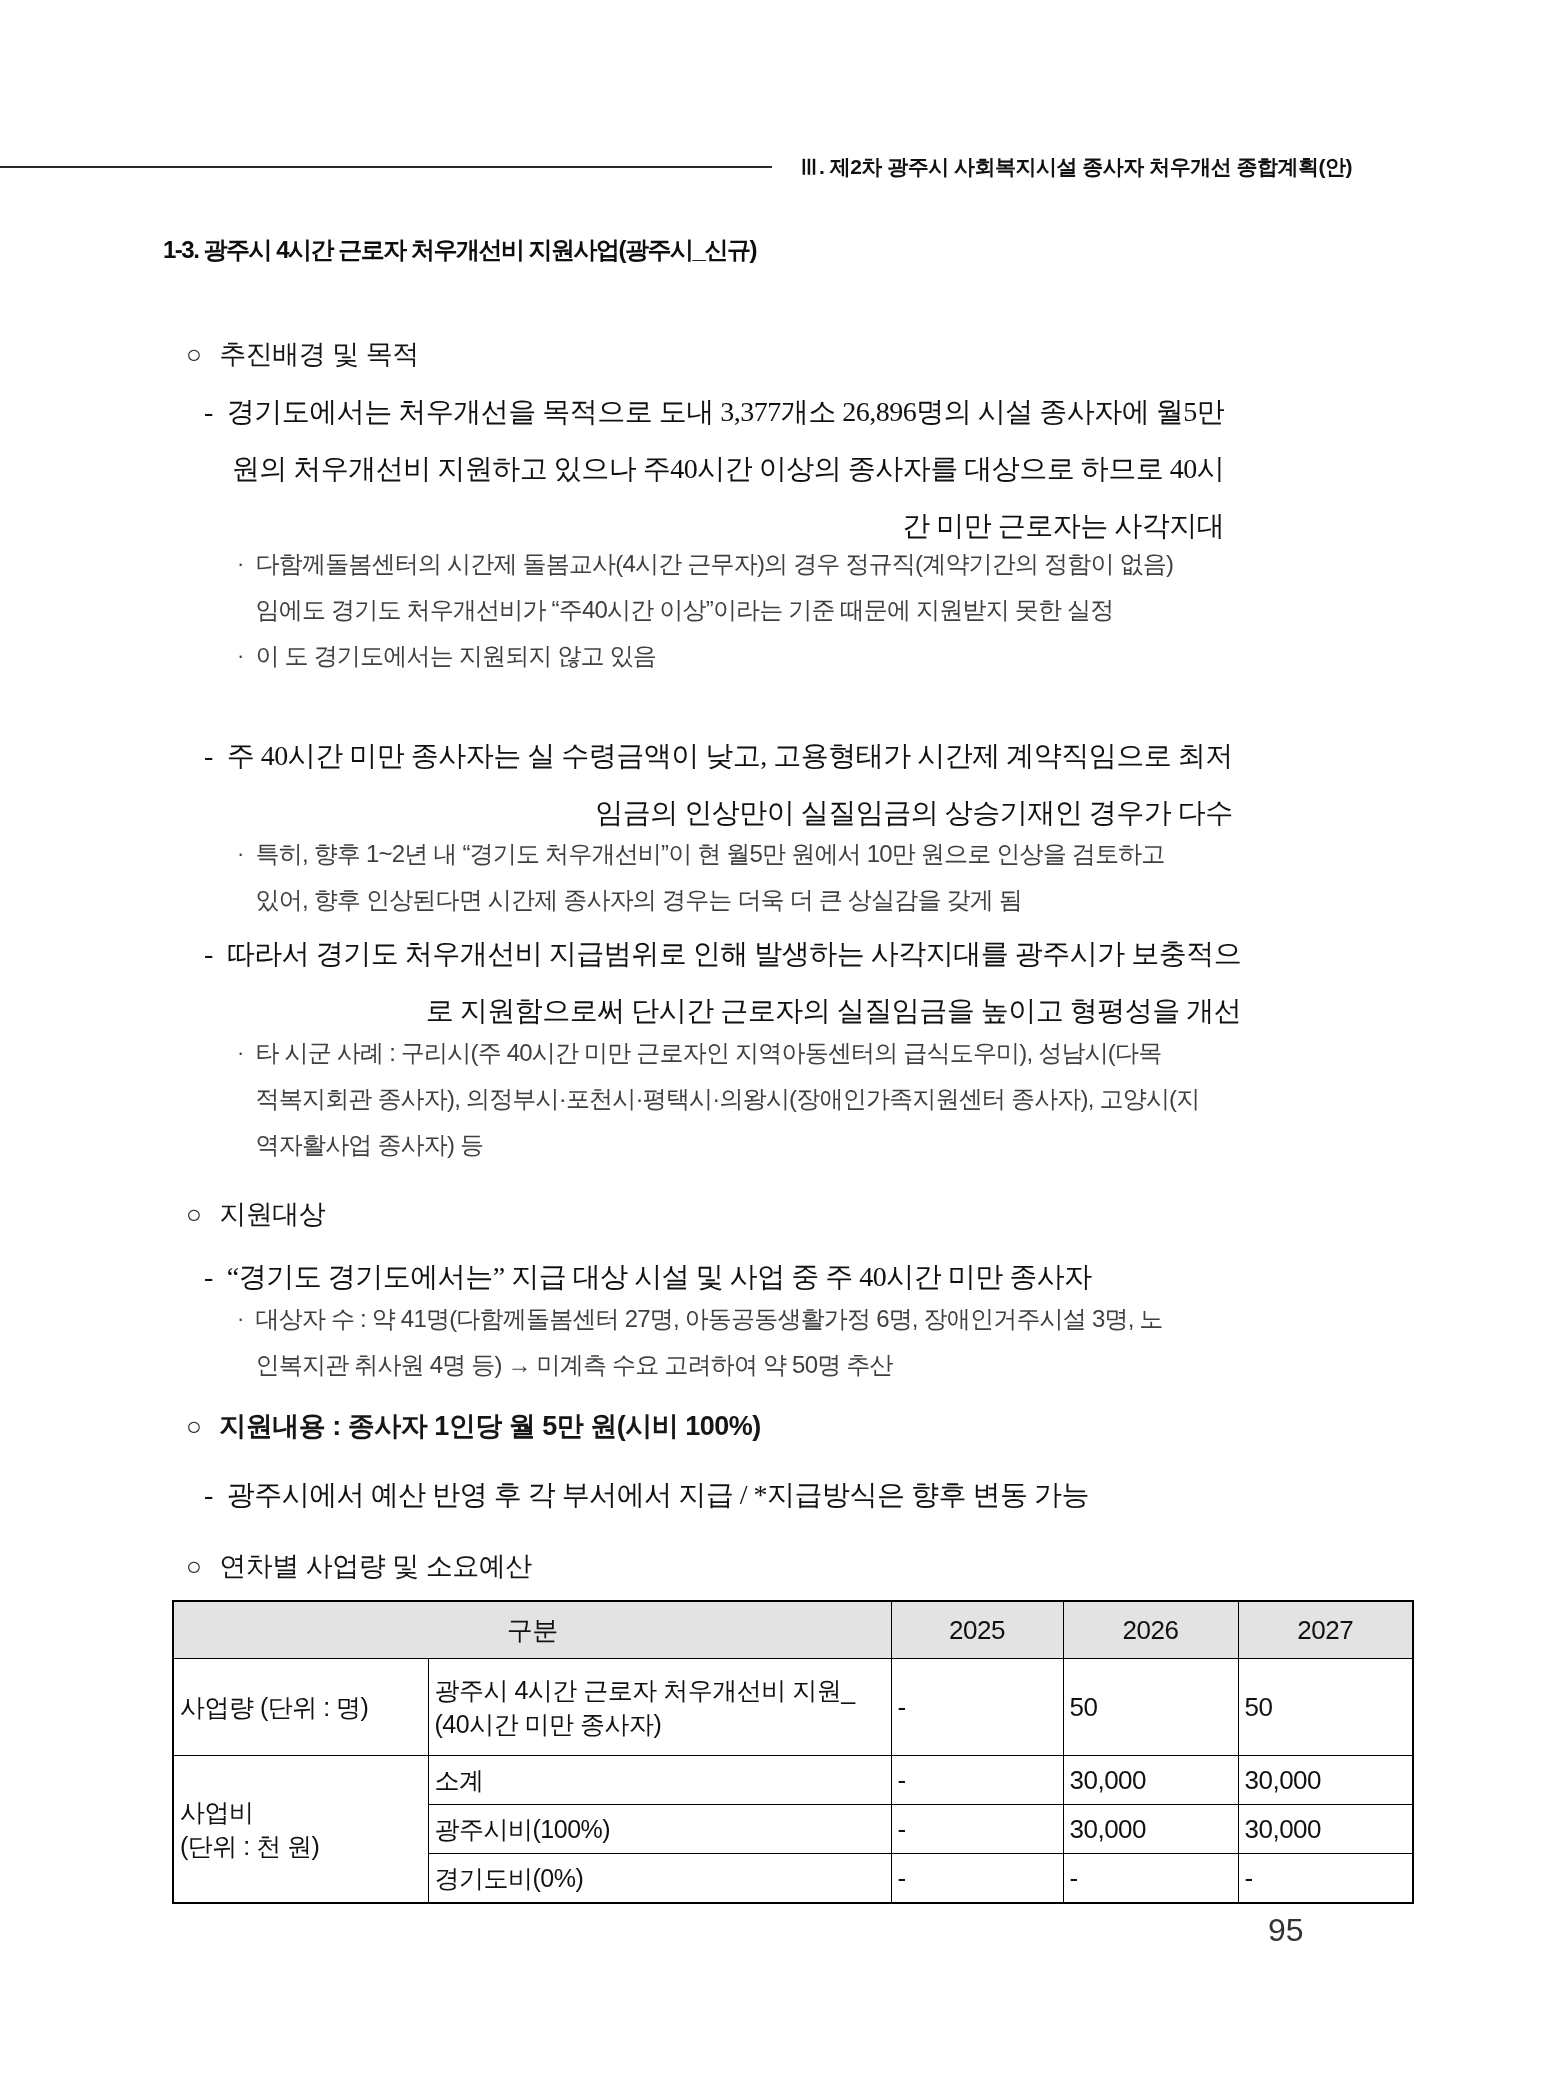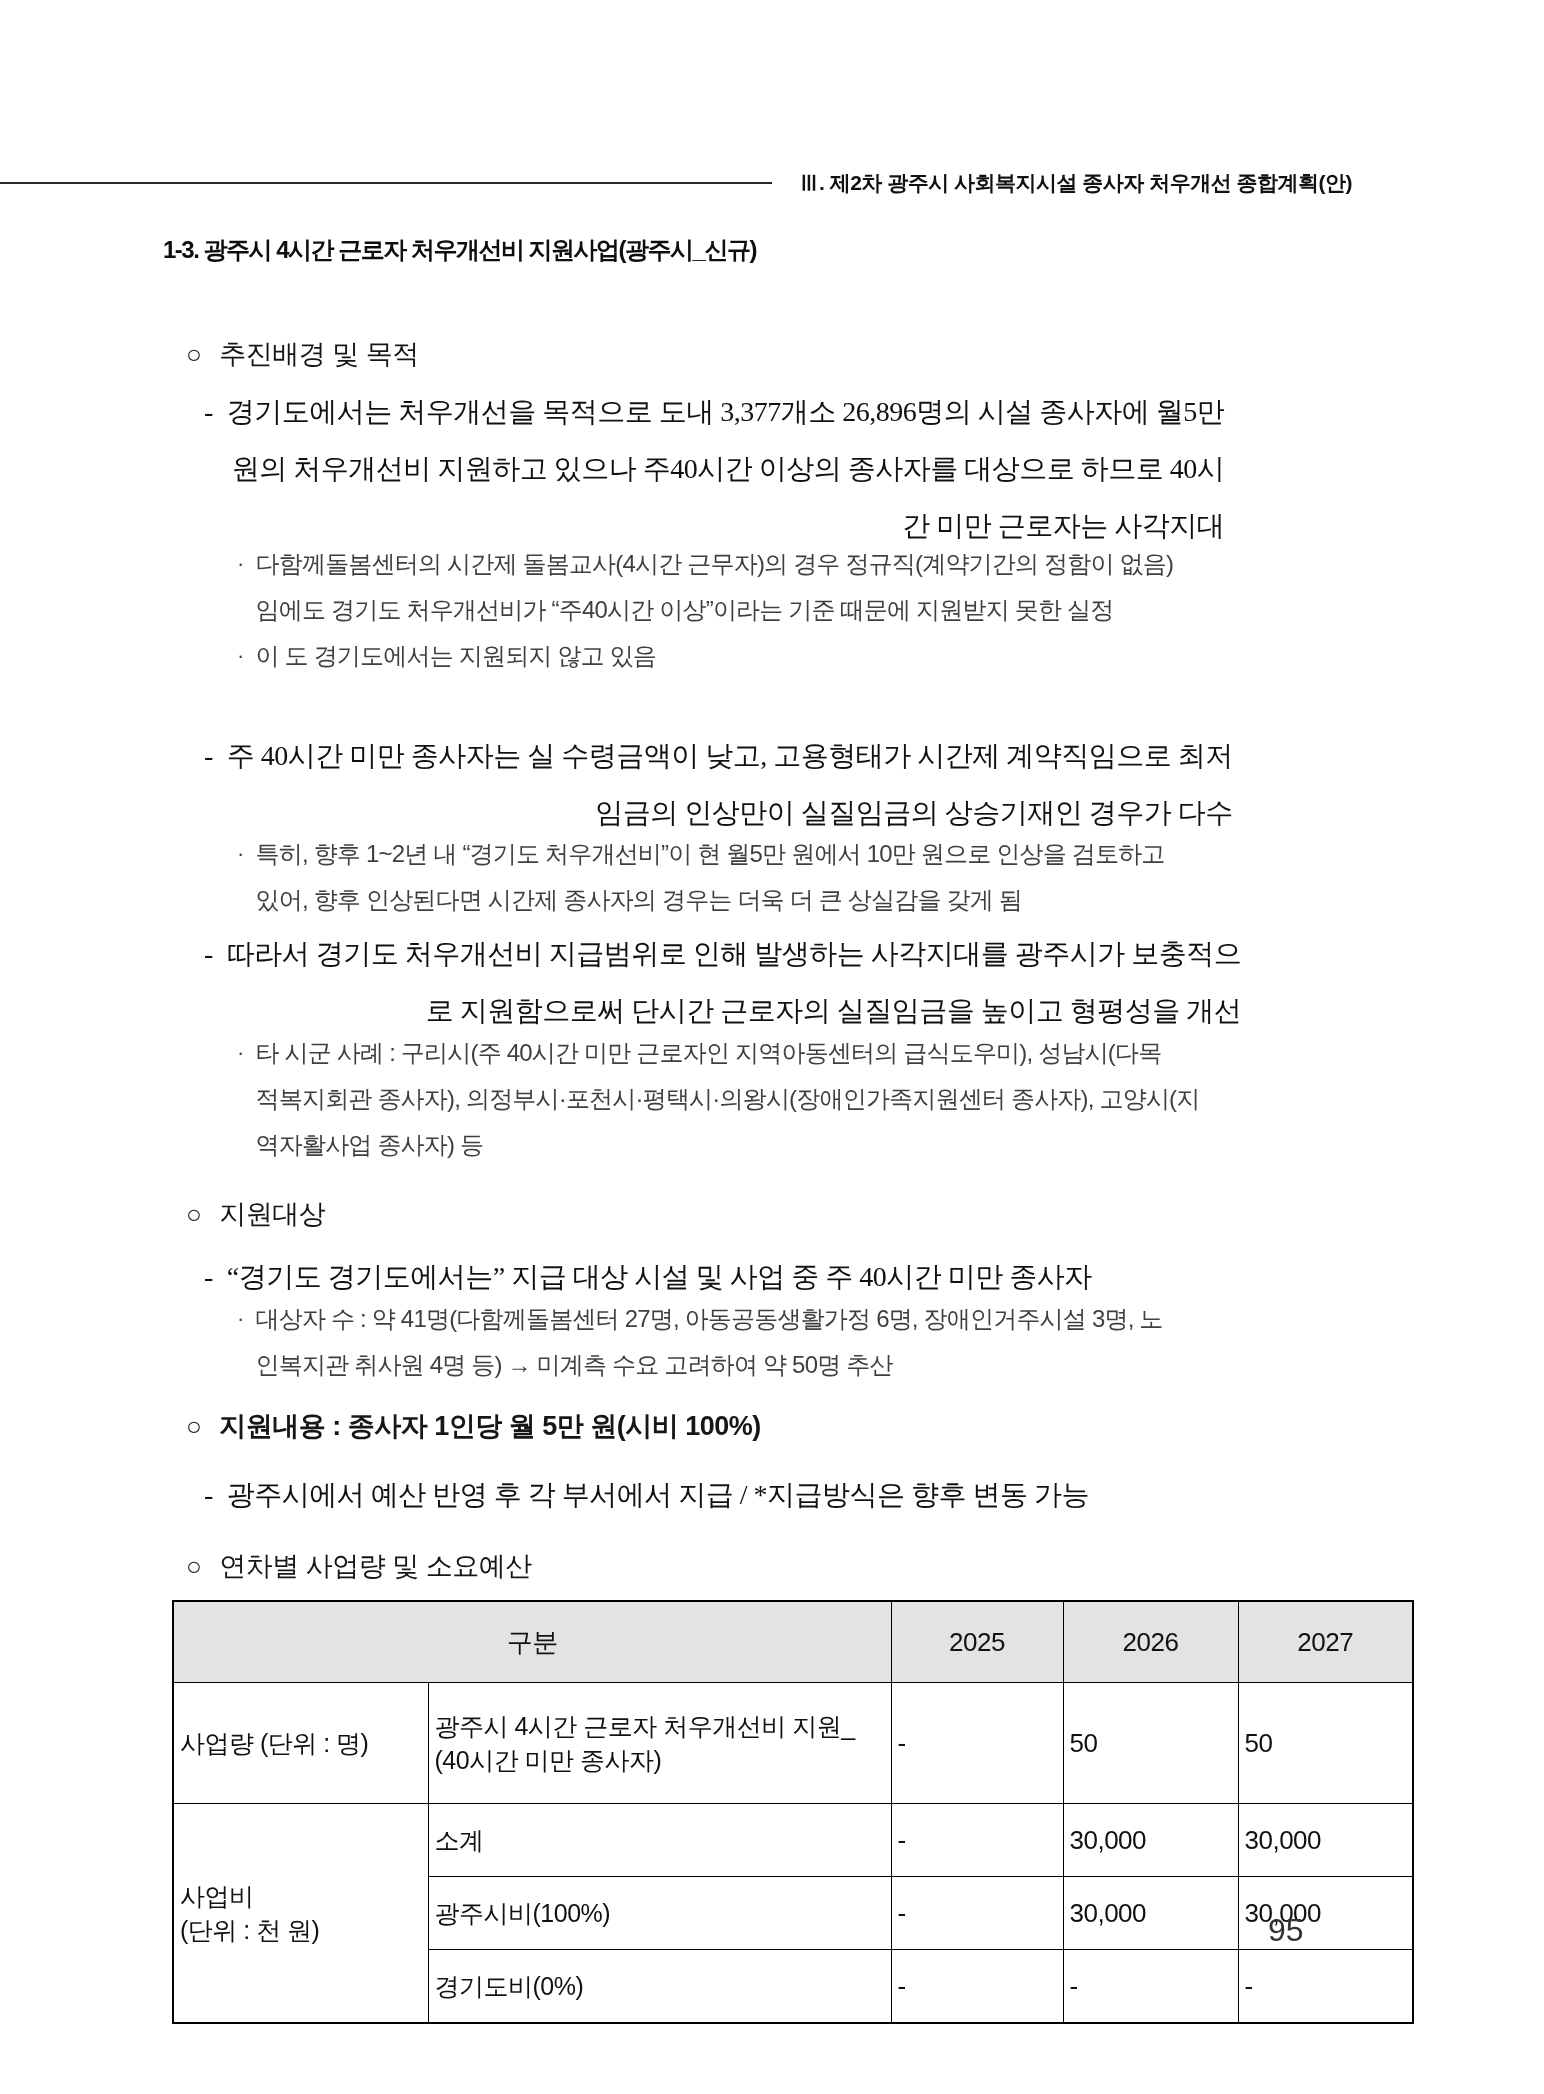--- a/index.html
+++ b/index.html
@@ -9,21 +9,21 @@
     height: 2094px;
     background: #ffffff;
     overflow: hidden;
     font-family: "Liberation Sans", sans-serif;
     color: #1b1b1b;
   }
 
   
   .doc-header {
     position: absolute;
-    top: 166px; left: 0;
+    top: 150px; left: 0;
     width: 1544px;
     padding-right: 192px;
     box-sizing: border-box;
     display: flex;
     align-items: center;
     height: 34px;
   }
   .doc-header .rule {
     flex: 1;
     height: 2px;
@@ -100,21 +100,21 @@
     width: 1240px;
     border-collapse: collapse;
     table-layout: fixed;
     font-size: 25px;
     color: #111;
     letter-spacing: -0.5px;
   }
   .budget-table td, .budget-table th {
     border: 1.5px solid #000;
     vertical-align: middle;
-    padding: 12px 6px;
+    padding: 0 6px;
     font-weight: normal;
   }
   .budget-table { border: 2.5px solid #000; }
   .budget-table .head th {
     background: #e3e3e3;
     font-size: 26px;
     height: 56px;
   }
   .budget-table .r1 td { height: 96px; }
   .budget-table .rm td { height: 48px; }

